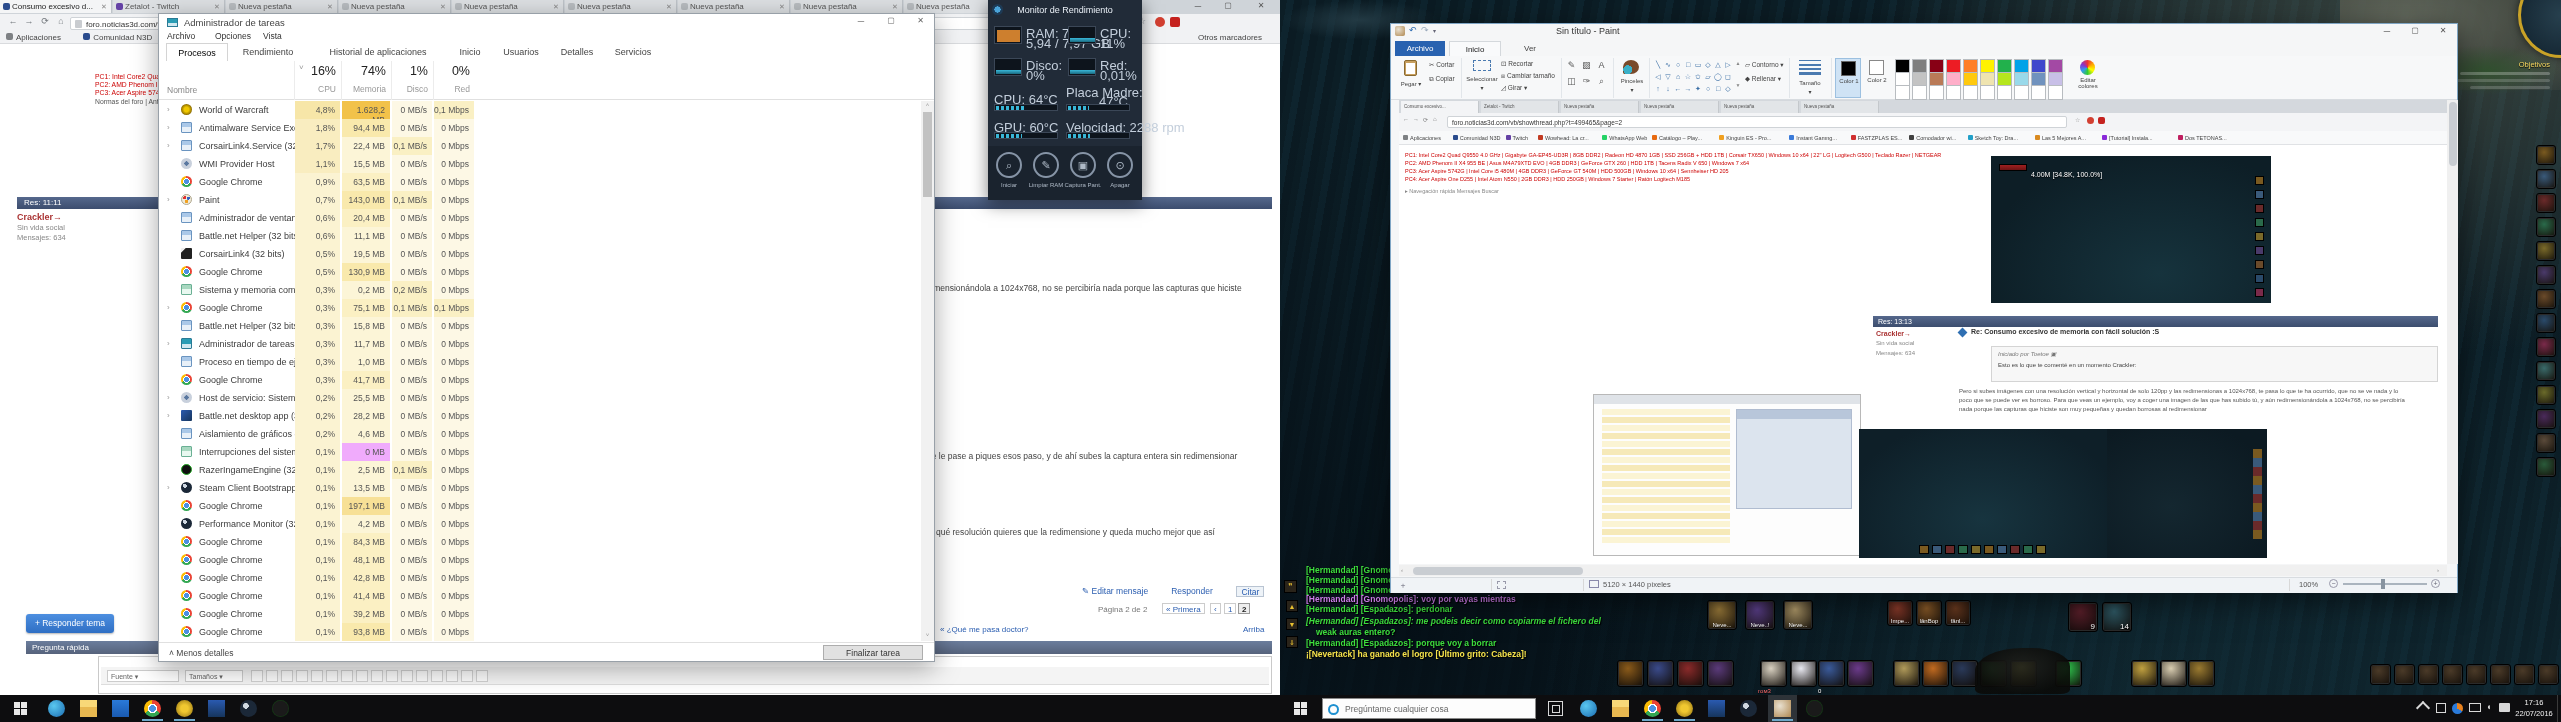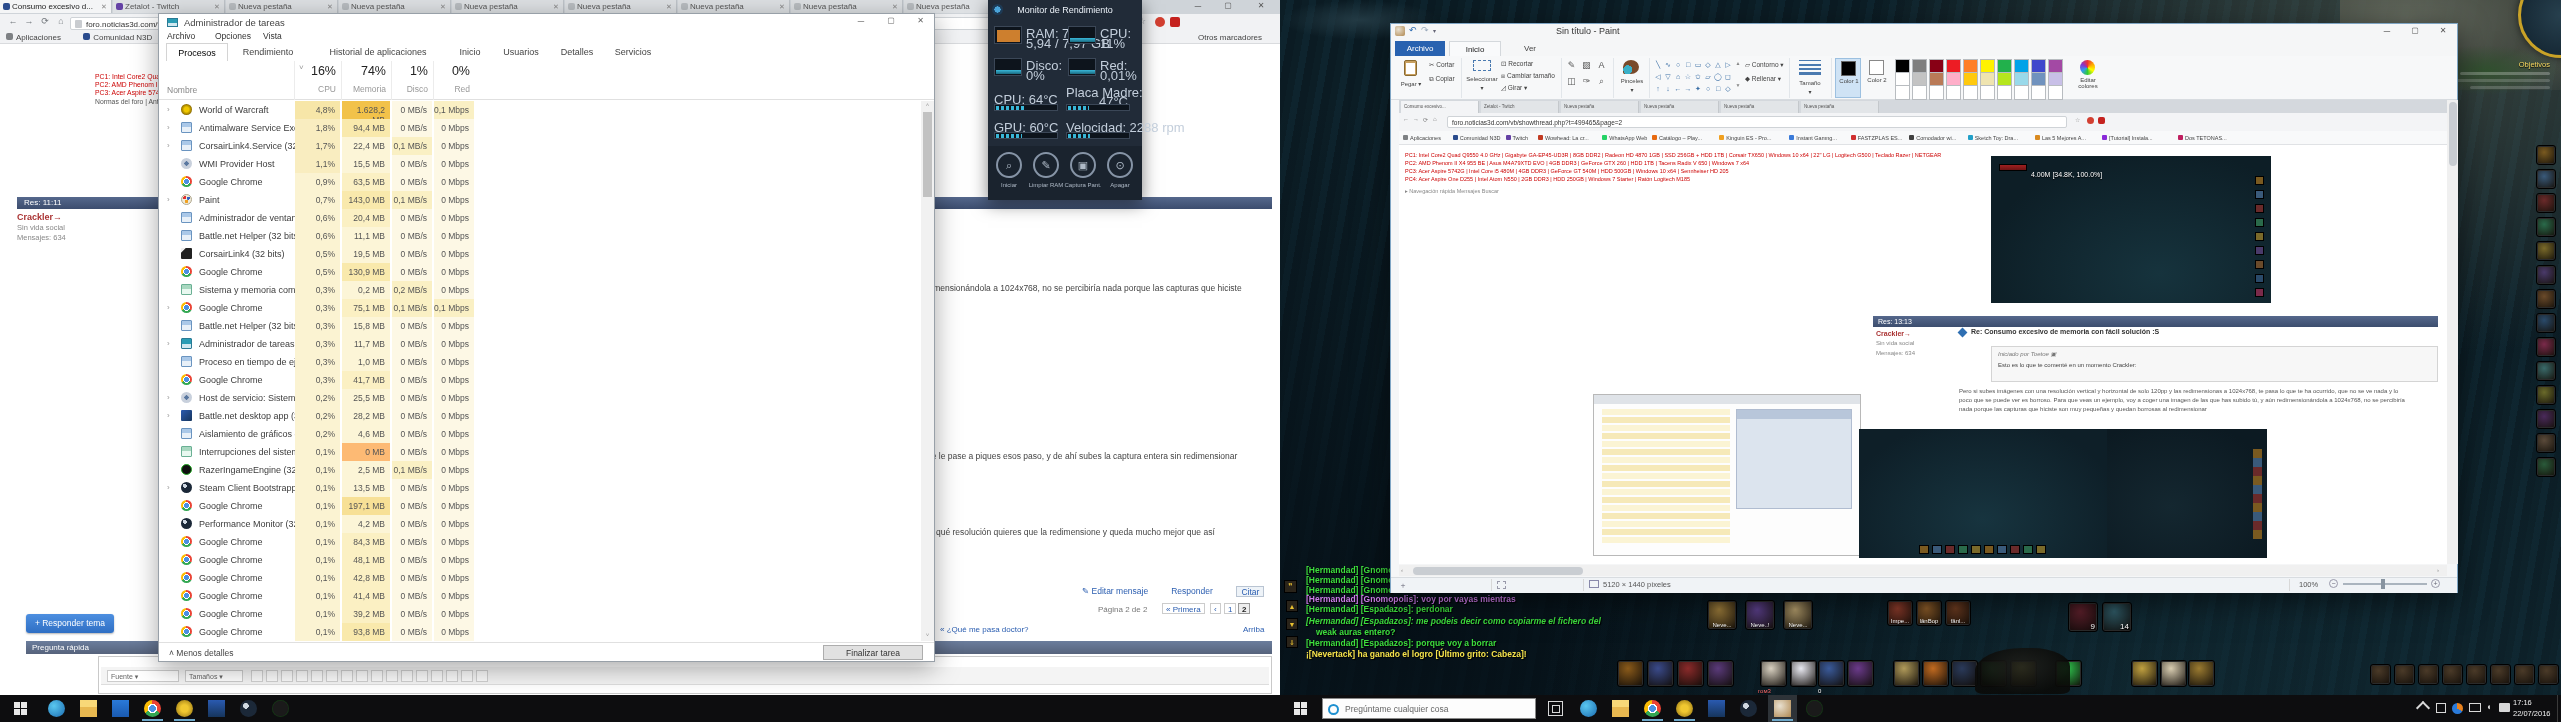--- a/index.html
+++ b/index.html
@@ -385,21 +385,21 @@
           <div class="ab rname nw" style="left: 40px; top: 4px; width: 180px; height: 12px; overflow: hidden;">Aislamiento de gráficos de disp...</div>
           <div class="ab cellv" style="left: 136px; top: 0px; width: 46px; height: 18px; background: rgb(251, 243, 210);">0,2%</div>
           <div class="ab cellv" style="left: 183px; top: 0px; width: 49px; height: 18px; background: rgb(252, 245, 215);">4,6 MB</div>
           <div class="ab cellv" style="left: 233px; top: 0px; width: 41px; height: 18px; background: rgb(253, 248, 229);">0 MB/s</div>
           <div class="ab cellv" style="left: 275px; top: 0px; width: 41px; height: 18px; background: rgb(253, 248, 229);">0 Mbps</div>
         </div>
         <div class="ab" style="left: 0px; top: 342px; width: 775px; height: 18px;">
           <div class="ab pic i-sys" style="left: 22px; top: 3px; width: 11px; height: 11px;"></div>
           <div class="ab rname nw" style="left: 40px; top: 4px; width: 180px; height: 12px; overflow: hidden;">Interrupciones del sistema</div>
           <div class="ab cellv" style="left: 136px; top: 0px; width: 46px; height: 18px; background: rgb(251, 243, 210);">0,1%</div>
-          <div class="ab cellv" style="left: 183px; top: 0px; width: 49px; height: 18px; background: #fdba74;">0 MB</div>
+          <div class="ab cellv" style="left: 183px; top: 0px; width: 49px; height: 18px; background: #f0abfc;">0 MB</div>
           <div class="ab cellv" style="left: 233px; top: 0px; width: 41px; height: 18px; background: rgb(253, 248, 229);">0 MB/s</div>
           <div class="ab cellv" style="left: 275px; top: 0px; width: 41px; height: 18px; background: rgb(253, 248, 229);">0 Mbps</div>
         </div>
         <div class="ab" style="left: 0px; top: 360px; width: 775px; height: 18px;">
           <div class="ab pic i-rzr" style="left: 22px; top: 3px; width: 11px; height: 11px;"></div>
           <div class="ab rname nw" style="left: 40px; top: 4px; width: 180px; height: 12px; overflow: hidden;">RazerIngameEngine (32 bits)</div>
           <div class="ab cellv" style="left: 136px; top: 0px; width: 46px; height: 18px; background: rgb(251, 243, 210);">0,1%</div>
           <div class="ab cellv" style="left: 183px; top: 0px; width: 49px; height: 18px; background: rgb(252, 245, 215);">2,5 MB</div>
           <div class="ab cellv" style="left: 233px; top: 0px; width: 41px; height: 18px; background: rgb(250, 240, 196);">0,1 MB/s</div>
           <div class="ab cellv" style="left: 275px; top: 0px; width: 41px; height: 18px; background: rgb(253, 248, 229);">0 Mbps</div>
@@ -927,19 +927,19 @@
       <div class="ab" style="left: 1768px; top: 0px; width: 29px; height: 27px; background: rgb(46, 51, 56);"></div>
       <div class="ab" style="left: 1774px; top: 5px; width: 17px; height: 17px; background: radial-gradient(circle at 35% 35%, rgb(232, 224, 208), rgb(176, 136, 80));"></div>
       <div class="ab" style="left: 1772px; top: 24px; width: 21px; height: 2px; background: rgb(110, 168, 201);"></div>
       <div class="ab" style="left: 1806px; top: 5px; width: 17px; height: 17px; background: radial-gradient(circle, rgb(26, 26, 26) 60%, rgb(0, 170, 0)); border-radius: 50%;"></div>
       <div class="ab" style="left: 2418px; top: 8px; width: 10px; height: 10px; border-left: 2px solid rgb(216, 216, 216); border-top: 2px solid rgb(216, 216, 216); transform: rotate(45deg);"></div>
       <div class="ab" style="left: 2436px; top: 8px; width: 10px; height: 10px; border: 1.5px solid rgb(216, 216, 216);"></div>
       <div class="ab" style="left: 2452px; top: 8px; width: 11px; height: 11px; border-radius: 50%; background: conic-gradient(rgb(232, 130, 30) 0deg, rgb(232, 130, 30) 120deg, rgb(42, 122, 217) 0deg, rgb(42, 122, 217) 360deg);"></div>
       <div class="ab" style="left: 2469px; top: 8px; width: 12px; height: 9px; border: 1.5px solid rgb(216, 216, 216);"></div>
       <div class="ab tray" style="left: 2486px; top: 7px; font-size: 9px; color: rgb(216, 216, 216);">◖</div>
       <div class="ab" style="left: 2499px; top: 8px; width: 11px; height: 9px; background: rgb(216, 216, 216); border-radius: 1px;"></div>
-      <div class="ab" style="left: 2513px; top: 3px; width: 42px; height: 22px; text-align: left; color: rgb(240, 240, 240);">
+      <div class="ab" style="left: 2513px; top: 3px; width: 42px; height: 22px; text-align: center; color: rgb(240, 240, 240);">
         <div class="ab" style="left: 0px; top: 0px; width: 42px; font-size: 7.5px; position: absolute;">17:16</div>
         <div class="ab" style="left: 0px; top: 11px; width: 42px; font-size: 7.5px; position: absolute;">22/07/2016</div>
       </div>
       <div class="ab" style="left: 2557px; top: 0px; width: 1px; height: 27px; background: rgb(58, 58, 58);"></div>
     </div>
 </div>
 
 </body></html>

